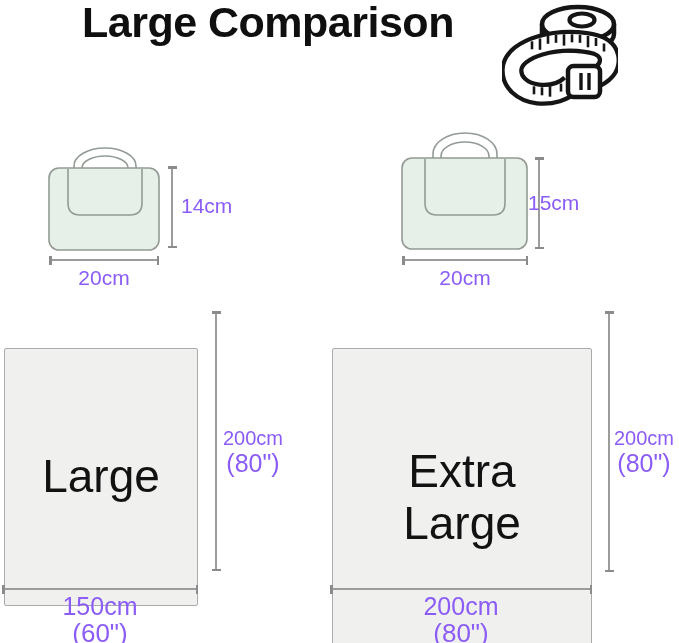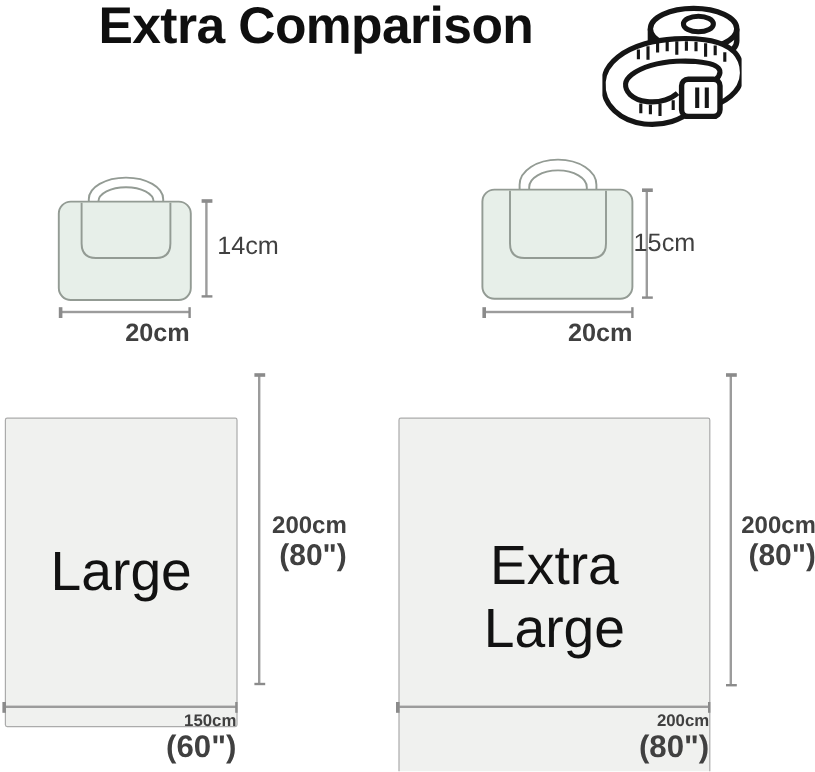--- a/index.html
+++ b/index.html
@@ -4,50 +4,50 @@
 <style>
   html,body{margin:0;padding:0;background:#fff;}
   .canvas{
     position:relative;width:679px;height:643px;background:#fff;overflow:hidden;
     font-family:"Liberation Sans",sans-serif;color:#1b1b1b;
   }
   .title{
     position:absolute;left:82px;top:1px;font-size:43px;line-height:1.0;
     font-weight:600;letter-spacing:-0.5px;color:#0f0f0f;white-space:nowrap;
   }
-  .lbl{position:absolute;line-height:1.05;color:#404040;white-space:nowrap;}
-  .center{text-align:right;white-space:normal;font-weight:bold;}
+  .lbl{position:absolute;line-height:1.05;color:#8b5cf6;white-space:nowrap;}
+  .center{text-align:center;white-space:normal;}
   .dim-sm{font-size:21px;}
   .dimv{position:absolute;width:2px;background:#9c9c9c;}
   .dimv::before,.dimv::after{content:"";position:absolute;left:-3.5px;width:9px;height:2.5px;background:#8b8b8b;}
   .dimv::before{top:-1px}
   .dimv::after{bottom:-1px}
   .dimh{position:absolute;height:2px;background:#9c9c9c;}
   .dimh::before,.dimh::after{content:"";position:absolute;top:-3.5px;width:2.5px;height:9px;background:#8b8b8b;}
   .dimh::before{left:-1px}
   .dimh::after{right:-1px}
   .blanket{
     position:absolute;background:#f0f1ef;border:1.5px solid #ababab;border-radius:2px;
     display:flex;align-items:center;justify-content:center;box-sizing:border-box;margin-top:36px;
   }
   .blanket-label{
     font-size:46px;line-height:1.12;color:#121212;text-align:center;letter-spacing:0;
   }
   .dual .line1{font-size:20px;}
   .dual .line2{font-size:25px;margin-top:1px;}
-  .dualb .line1{font-size:14px;}
+  .dualb .line1{font-size:25px;}
   .dualb .line2{font-size:26px;margin-top:1px;}
   svg{position:absolute;display:block;}
 </style>
 </head>
 <body>
 
 <div class="canvas">
 
-  <div class="title">Extra Comparison</div>
+  <div class="title">Large Comparison</div>
 
   <svg style="left:502px;top:0px;" width="116" height="106" viewBox="0 0 116 106">
     <g fill="none" stroke="#151515" stroke-linejoin="round">
 
       <path d="M40,24 L40,34 A36,17 0 0 0 112,34 L112,24" fill="#ffffff" stroke-width="4.5"></path>
       <ellipse cx="76" cy="24" rx="36" ry="17" fill="#ffffff" stroke-width="4.5"></ellipse>
       <ellipse cx="80" cy="20" rx="12.5" ry="6.5" fill="#ffffff" stroke-width="4.2"></ellipse>
 
       <path stroke-width="23" d="M88,80 C102,75 109,67 107,57 C105,48 96,44 84,42.5 C70,40.5 52,41.5 38,45.5 C23,50 11,58 10,69 C9,82 20,92 36,94 C50,95.5 62,91 69,84.5"></path>
       <path stroke="#ffffff" stroke-width="14.5" d="M88,80 C102,75 109,67 107,57 C105,48 96,44 84,42.5 C70,40.5 52,41.5 38,45.5 C23,50 11,58 10,69 C9,82 20,92 36,94 C50,95.5 62,91 69,84.5"></path>

